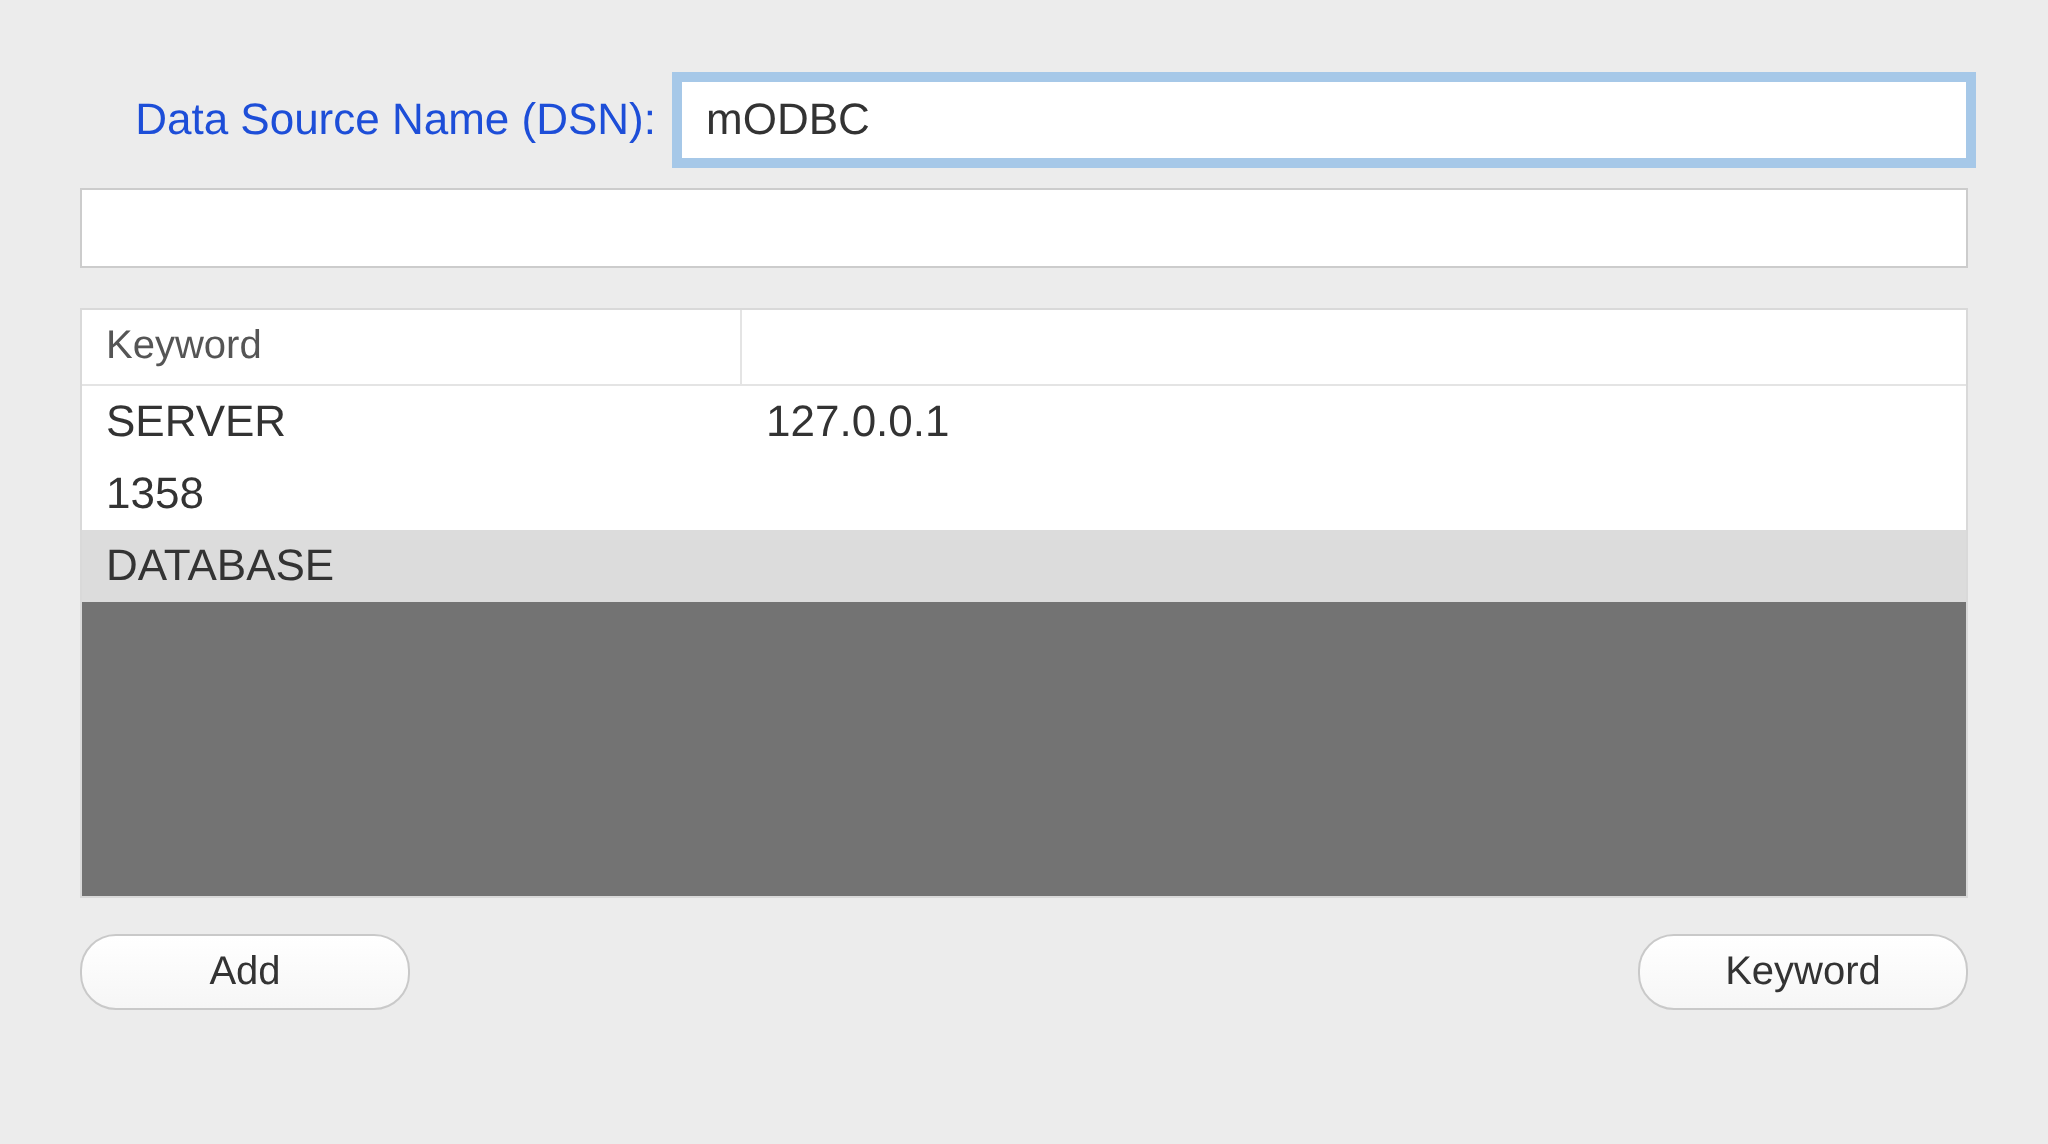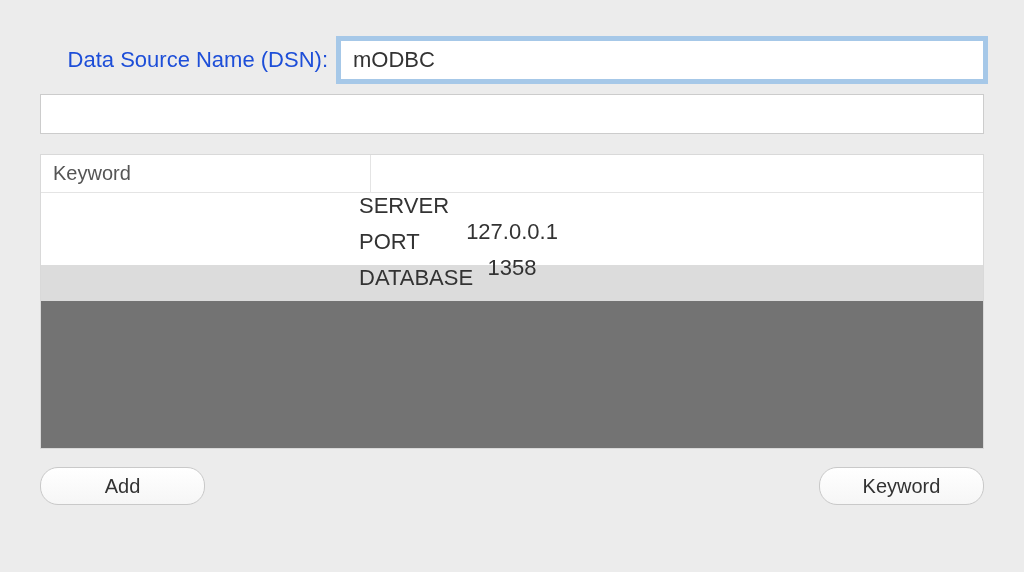--- a/index.html
+++ b/index.html
@@ -73,21 +73,20 @@
     .table-header-cell.col-value {
       flex: 1;
     }
     .table-body {
       background: #fff;
     }
     .table-row {
       display: flex;
       height: 36px;
       align-items: center;
-      flex-direction: column;
     }
     .table-row.selected {
       background: #dcdcdc;
     }
     .table-cell {
       font-size: 22px;
       color: #333;
       padding: 0 12px;
     }
     .table-cell.col-keyword {
@@ -133,21 +132,20 @@
   <div class="table-container">
     <div class="table-header">
       <div class="table-header-cell col-keyword">Keyword</div>
     </div>
     <div class="table-body" id="table-body">
     <div class="table-row">
           <div class="table-cell col-keyword">SERVER</div>
           <div class="table-cell col-value">127.0.0.1</div>
         </div>
         <div class="table-row">
-          <div class="table-cell col-keyword">PORT</div>
           <div class="table-cell col-value">1358</div>
         </div>
         <div class="table-row selected">
           <div class="table-cell col-keyword">DATABASE</div>
         </div>
       </div>
   </div>
 
   <div class="button-row">
     <button class="btn">Add</button>

